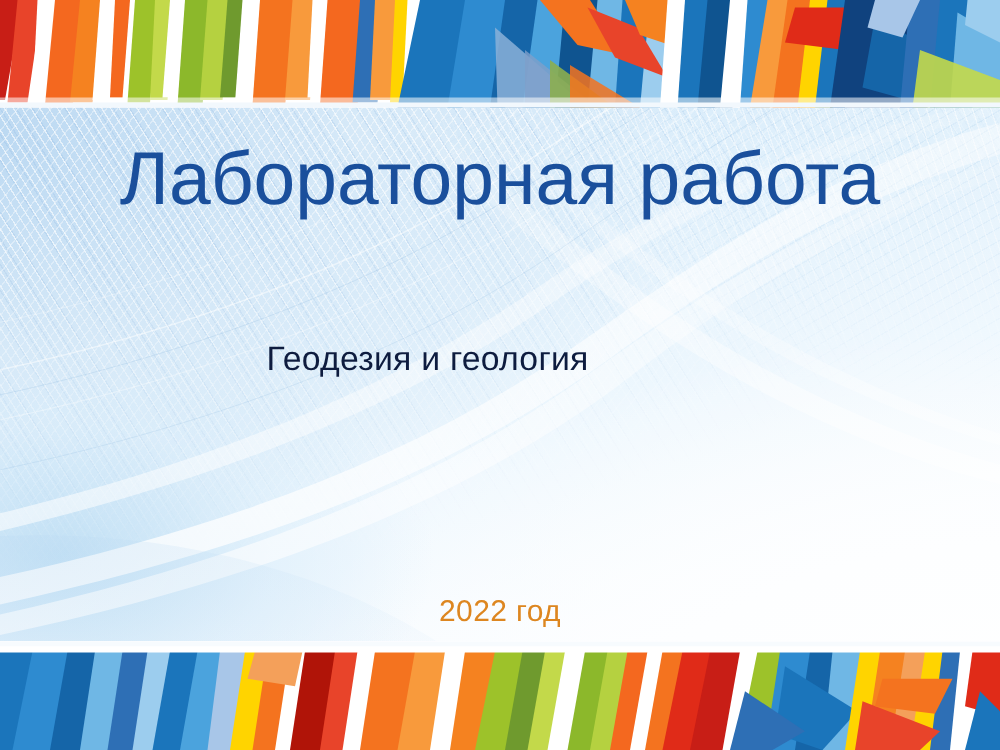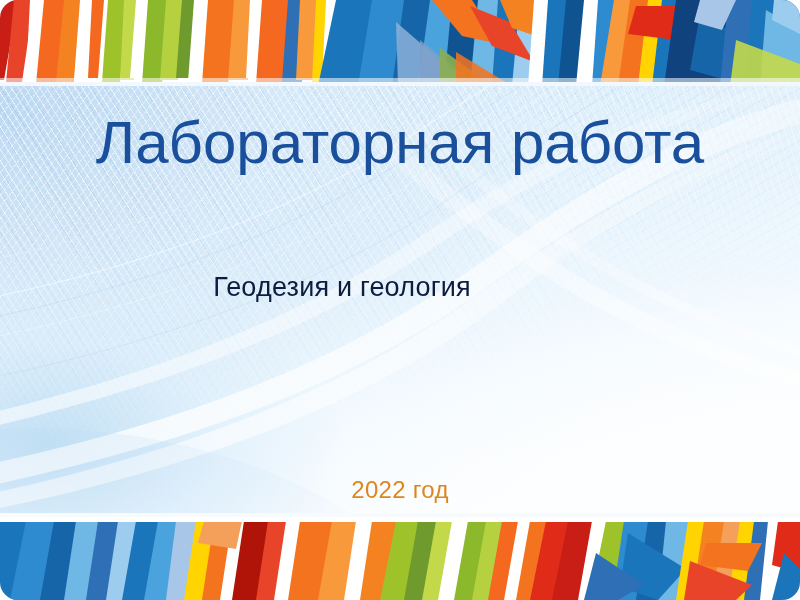--- a/index.html
+++ b/index.html
@@ -8,21 +8,20 @@
     background: #ffffff;
   }
 
   .slide {
     position: relative;
     width: 800px;
     height: 600px;
     overflow: hidden;
     font-family: "Liberation Sans", "DejaVu Sans", sans-serif;
     background: #ffffff;
-    border-radius: 18px;
   }
 
   
   .bg-base {
     position: absolute;
     inset: 0;
     background:
       radial-gradient(120% 90% at 100% 100%, #ffffff 0%, #fdfeff 30%, rgba(255,255,255,0) 62%),
       radial-gradient(100% 80% at 0% 18%, #bcd9f2 0%, #d6e9f8 36%, rgba(236,246,253,0) 72%),
       linear-gradient(165deg, #c9e1f5 0%, #dceefb 30%, #eff8fe 58%, #fbfdff 80%, #ffffff 100%);

